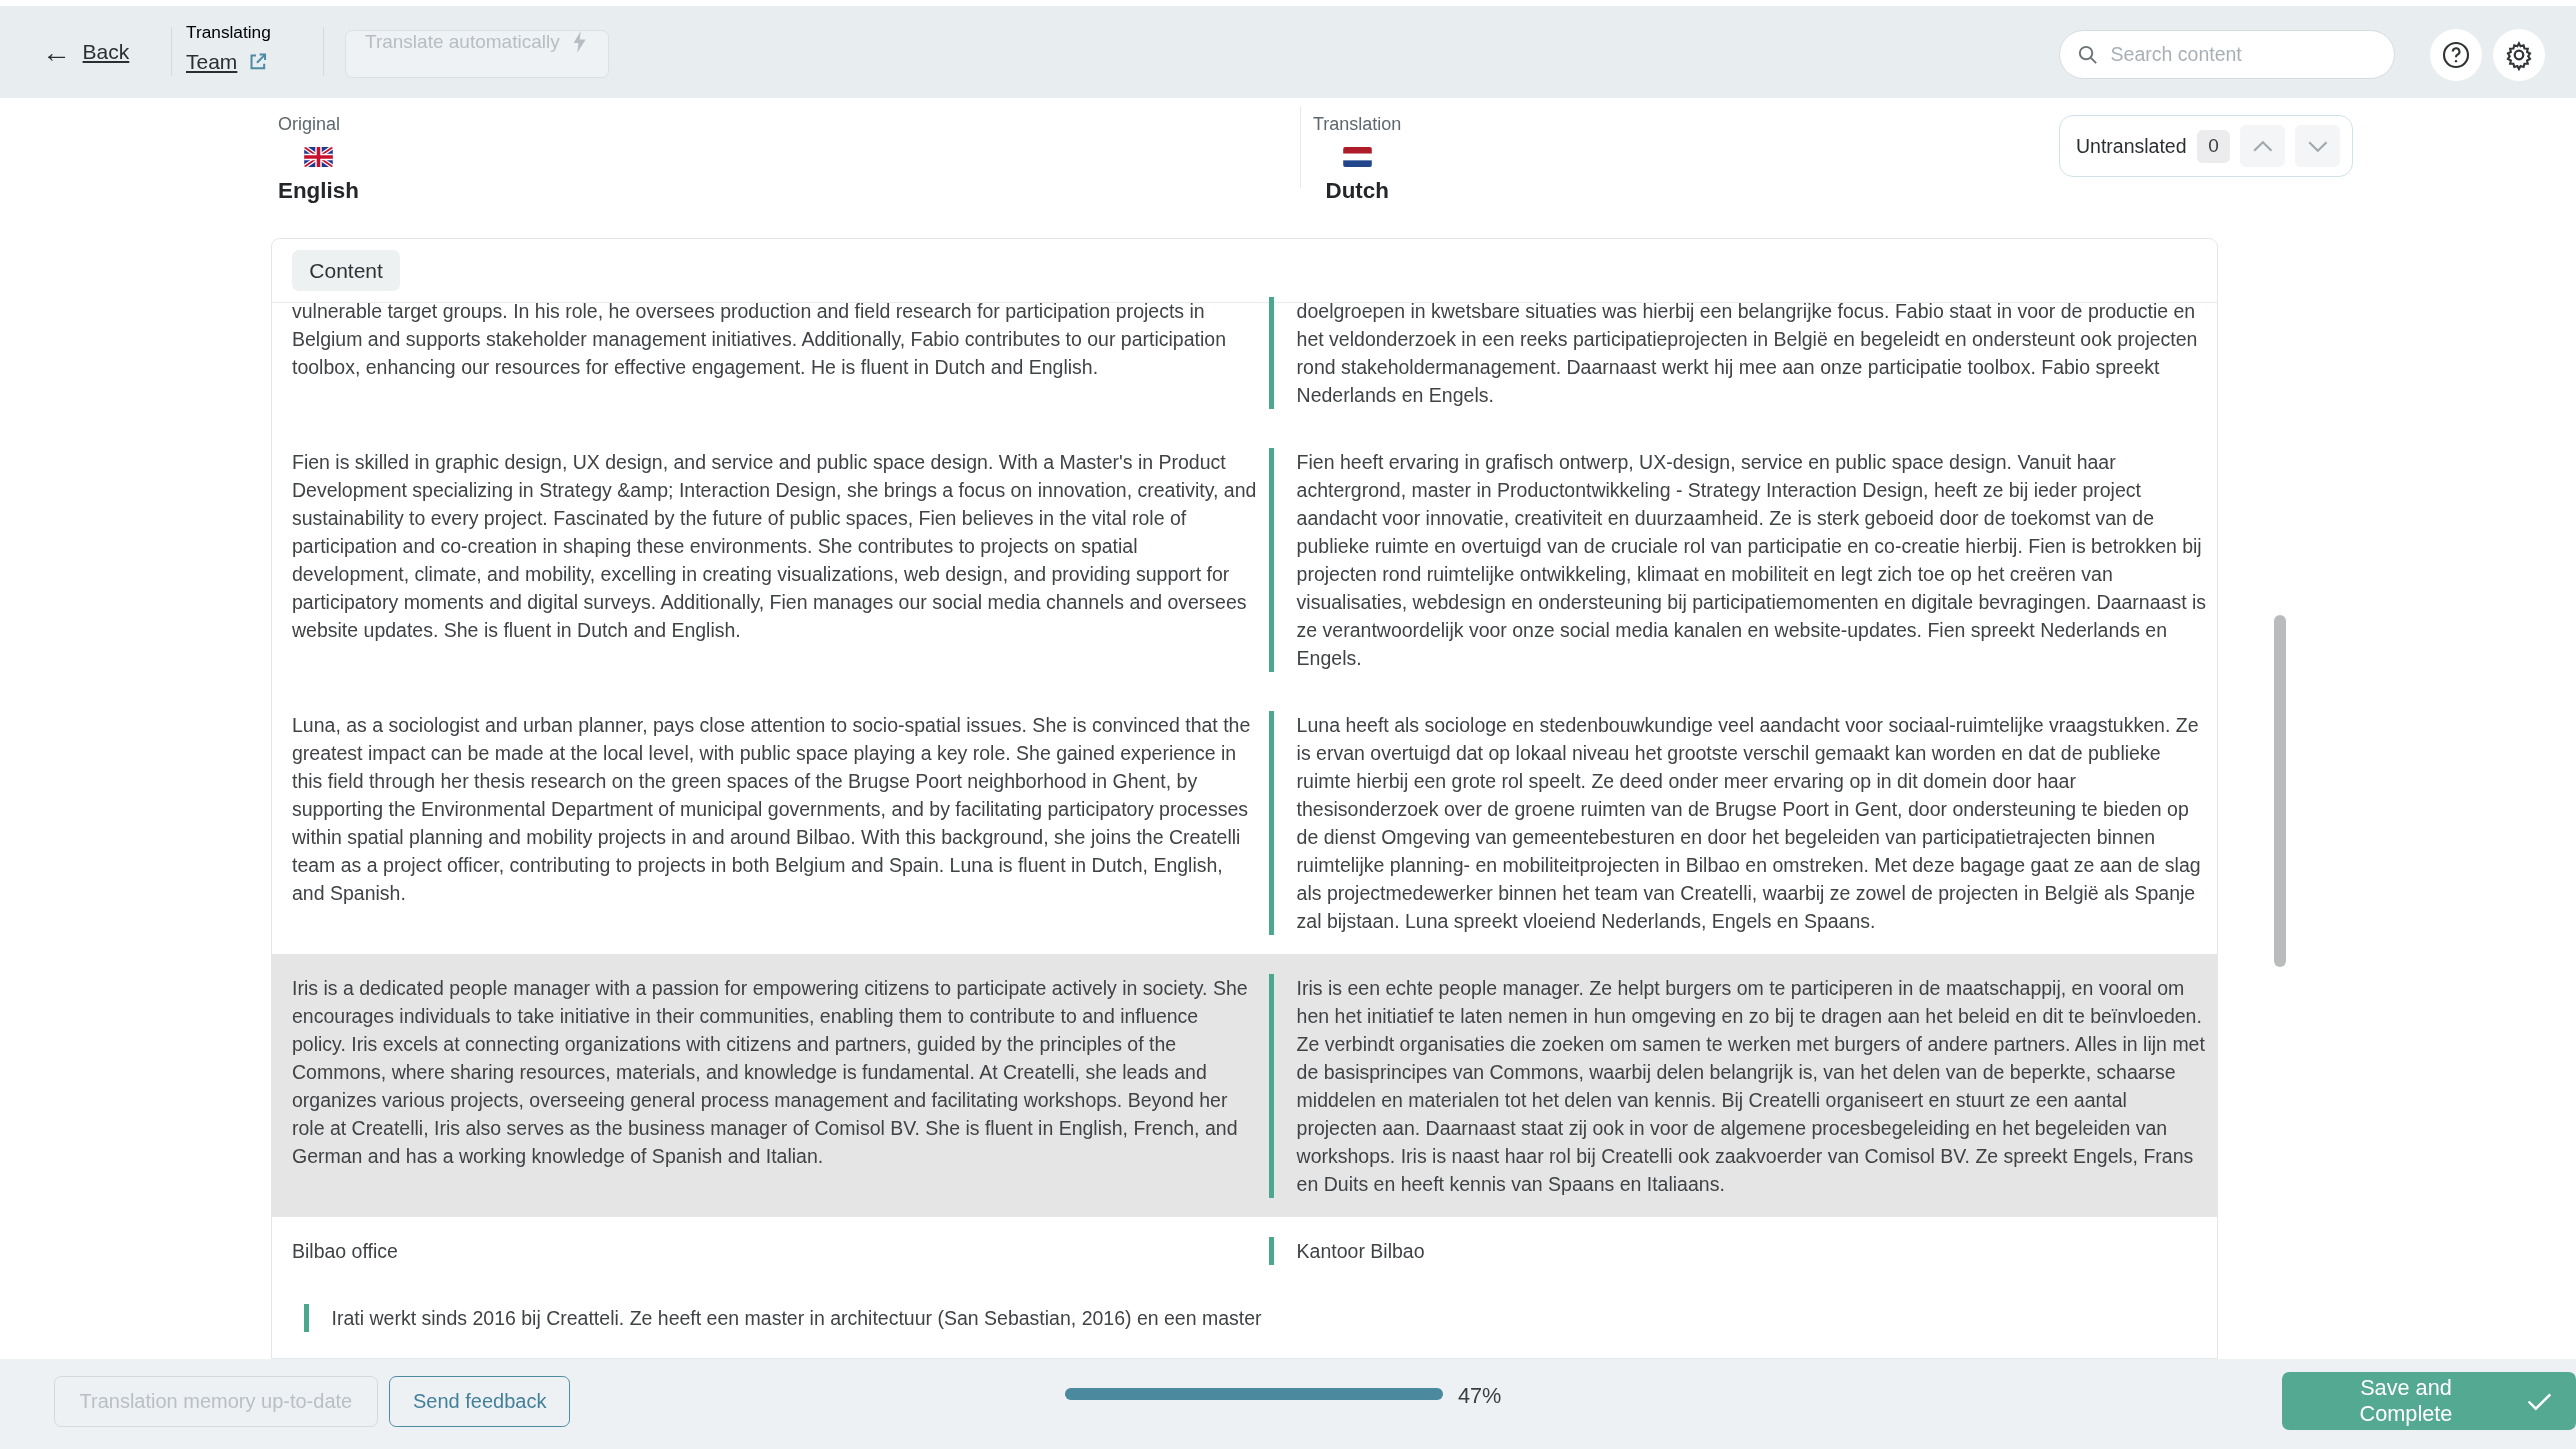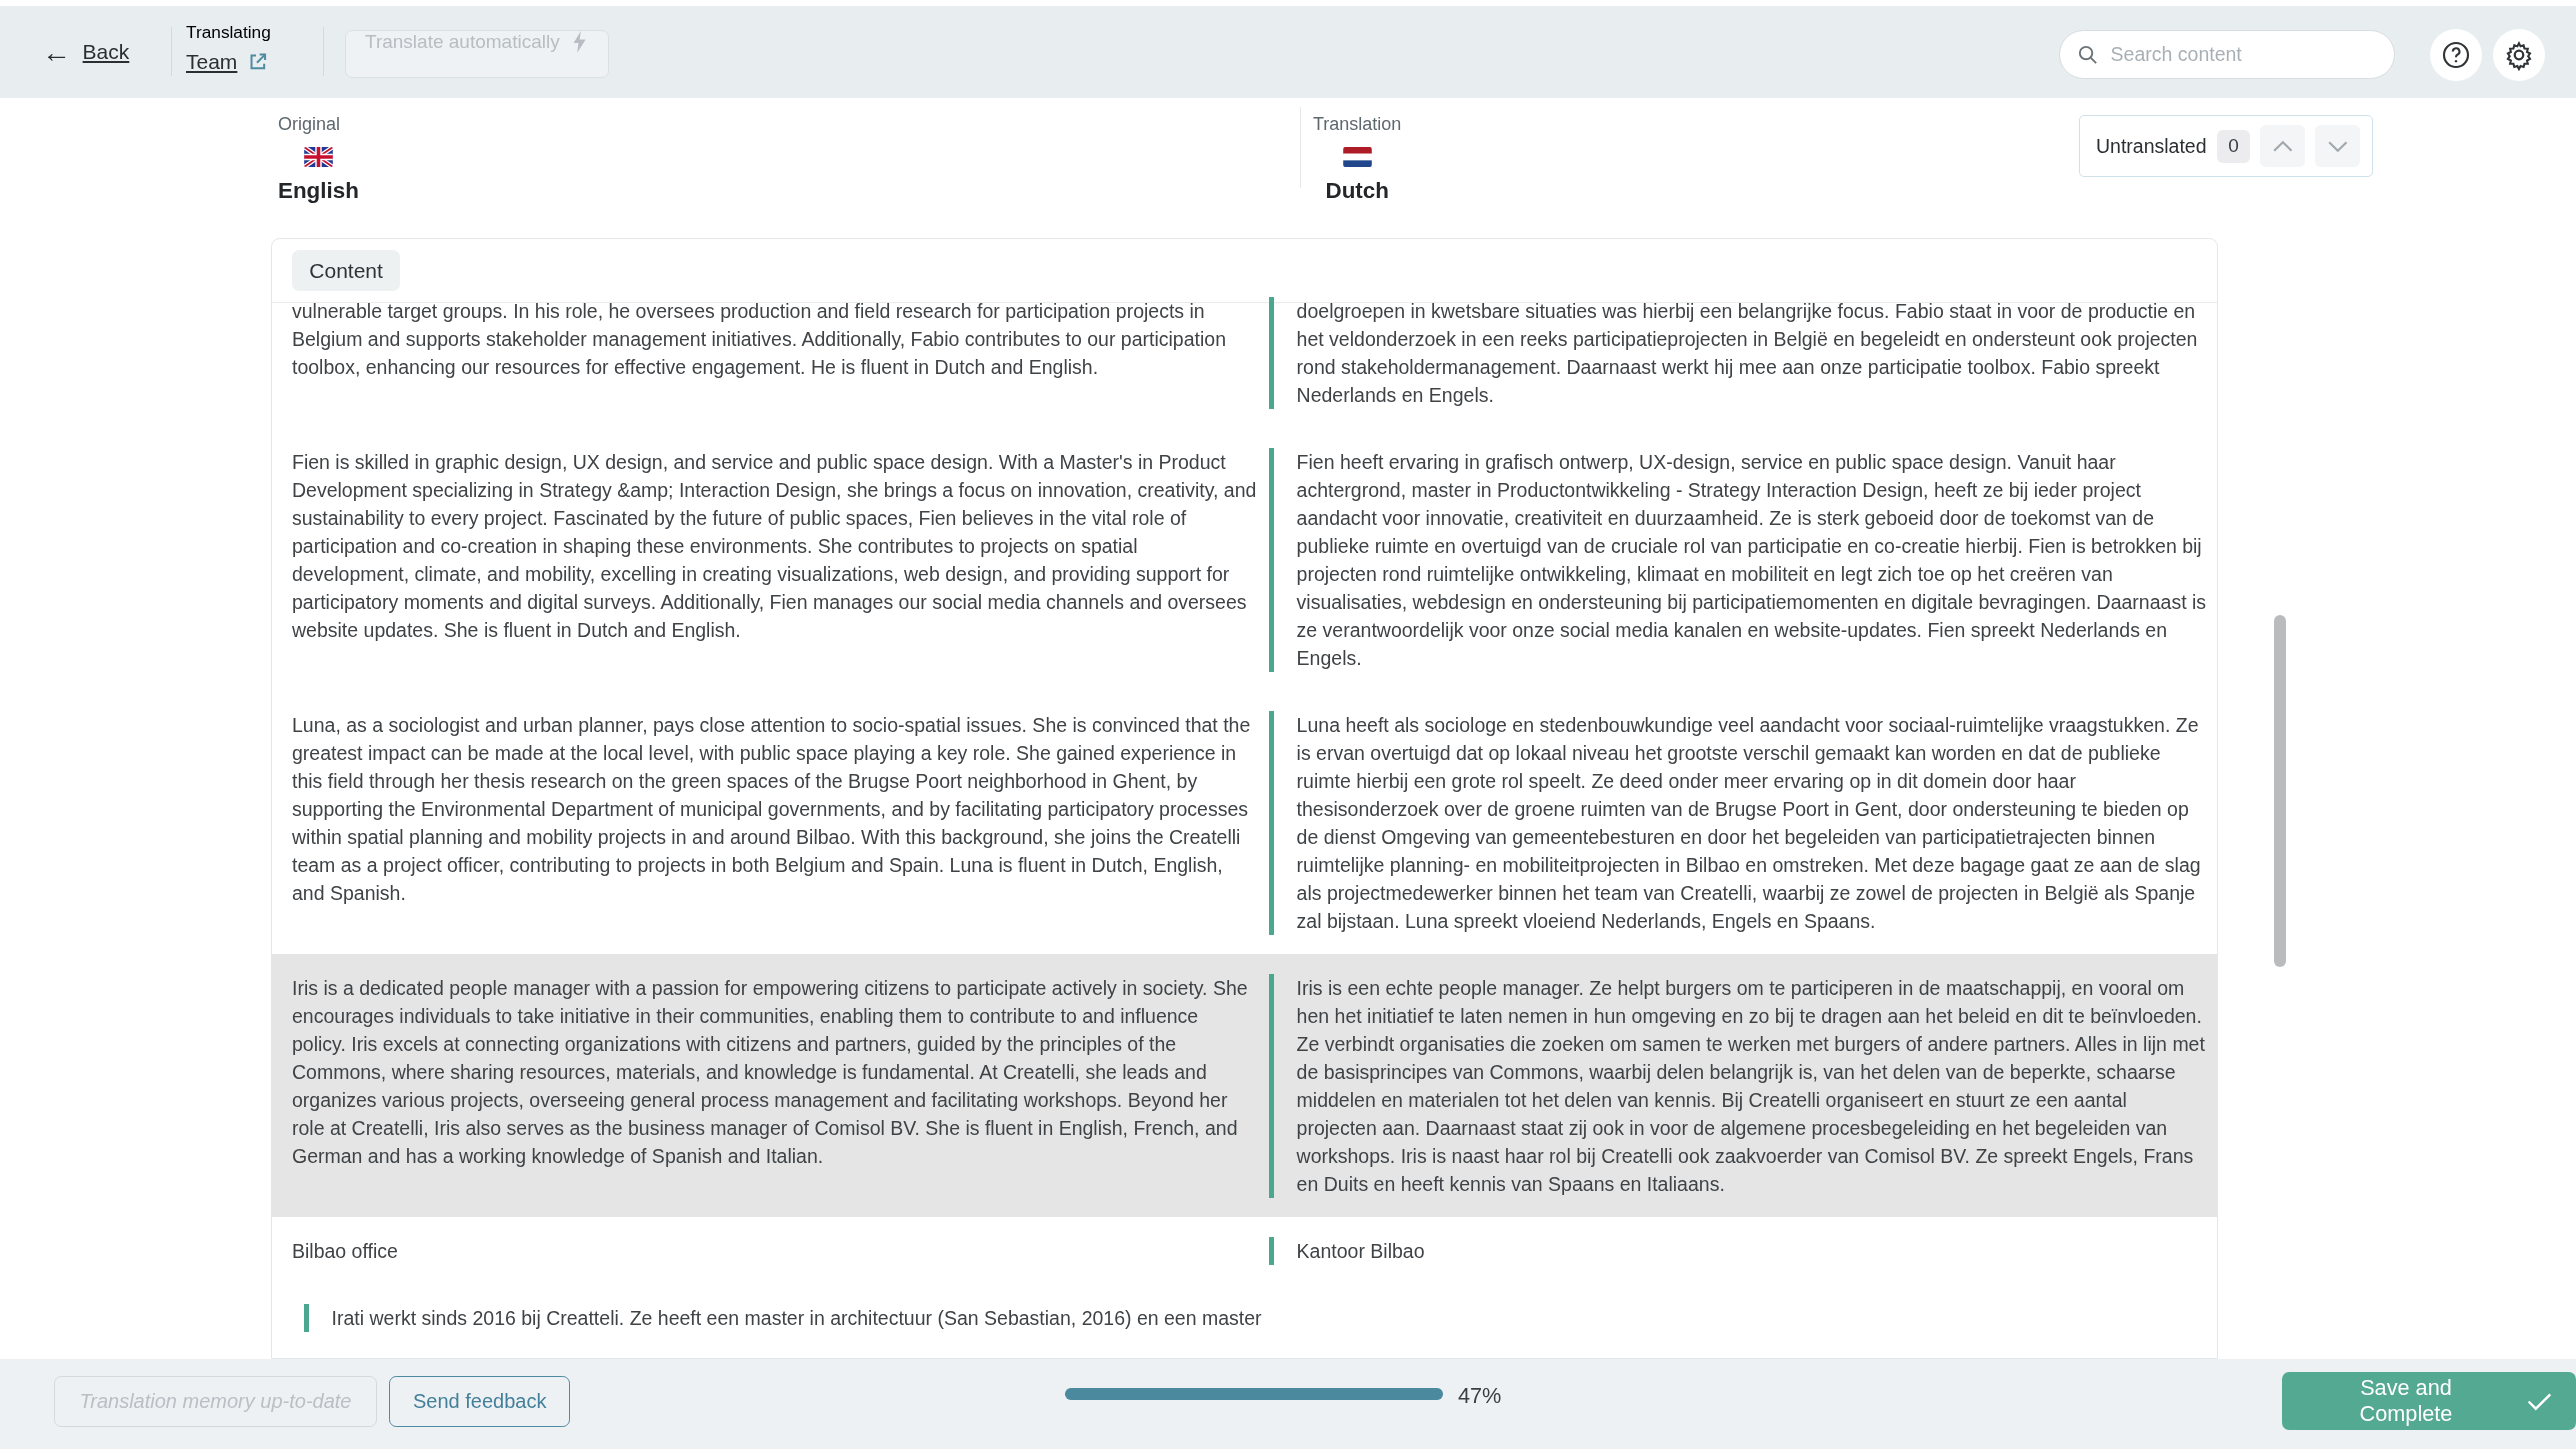--- a/index.html
+++ b/index.html
@@ -30,22 +30,22 @@
 
   
   .langrow { position:absolute; left:0; top:98px; width:2576px; height:98px; background:#ffffff; }
   .lang-cap { font-size:18px; color:#5e686d; }
   .lang-name { font-size:22.4px; font-weight:600; color:#24272a; }
   .lang-block { position:absolute; top:16px; }
   .lang-line { display:flex; align-items:center; gap:11.6px; margin-top:11.6px;flex-direction:column; }
   .flag { width:29px; height:20px; border-radius:2.2px; overflow:hidden; display:inline-block; }
   .langrow .vdiv2 { position:absolute; left:1300px; top:8.7px; width:1.4px; height:81px; background:#e5e9eb; }
   .untranslated { position:absolute; left:2059px; top:17.3px; height:62px;
-    border:1.4px solid #cfe2ea; border-radius:5px; background:#fff;
-    display:flex; align-items:center; padding:0 11.6px 0 16px; gap:10px;margin-left:20px; }
+    border:1.4px solid #cfe2ea; border-radius:14px; background:#fff;
+    display:flex; align-items:center; padding:0 11.6px 0 16px; gap:10px; }
   .untr-lbl { font-size:19.5px; color:#2b2f31; }
   .untr-badge { background:#ececee; border-radius:5.8px; font-size:19px; color:#3a3f42;
     padding:5.8px 11.6px; }
   .step-btn { width:45px; height:42px; background:#f3f5f6; border-radius:5.8px;
     display:flex; align-items:center; justify-content:center; border:none; }
 
   
   .card { position:absolute; left:271px; top:238px; width:1947px; height:1121px;
     background:#fff; border:1.4px solid #e3e7e9; border-radius:8.7px 8.7px 0 0; overflow:hidden; }
   .card-header { height:64px; display:flex; align-items:center; padding-left:20px;
@@ -61,21 +61,21 @@
   .tgt { flex:1; border-left:5px solid #4ba88f; padding-left:23px; }
   .txt { font-size:19.5px; line-height:28px; color:#3f4346; }
 
   .scroll-thumb { position:absolute; left:2274px; top:615px; width:12.3px; height:352px;
     background:#b9bbbd; border-radius:6.5px; }
 
   
   .footer { position:absolute; left:0; top:1359px; width:2576px; height:91px; background:#edf1f4; }
   .btn-tm { position:absolute; left:54px; top:1376px; height:51px; padding:0 24.5px;
     background:transparent; border:1.4px solid #d4d9dc; border-radius:7.2px;
-    color:#b9bfc4; font-size:20px; display:flex; align-items:center;font-style:italic; }
+    color:#b9bfc4; font-size:20px; display:flex; align-items:center; }
   .btn-feedback { position:absolute; left:389px; top:1376px; height:51px; padding:0 23px;
     background:transparent; border:1.4px solid #4c8ba1; border-radius:7.2px;
     color:#44809a; font-size:20px; display:flex; align-items:center; cursor:pointer; }
   .progress { position:absolute; left:1065px; top:1388px; width:378px; height:11.6px;
     border-radius:5.8px; background:#4b899e; }
   .pct { position:absolute; left:1458px; top:1383px; font-size:21.7px; font-weight:500; color:#3a3f42; }
   .btn-save { position:absolute; left:2282px; top:1372px; height:58px; padding:0 21.7px 0 29px;
     background:#54a992; border:none; border-radius:7.2px; color:#ffffff; font-size:21.7px;
     display:flex; align-items:center; gap:24.5px; cursor:pointer; }
 </style>

